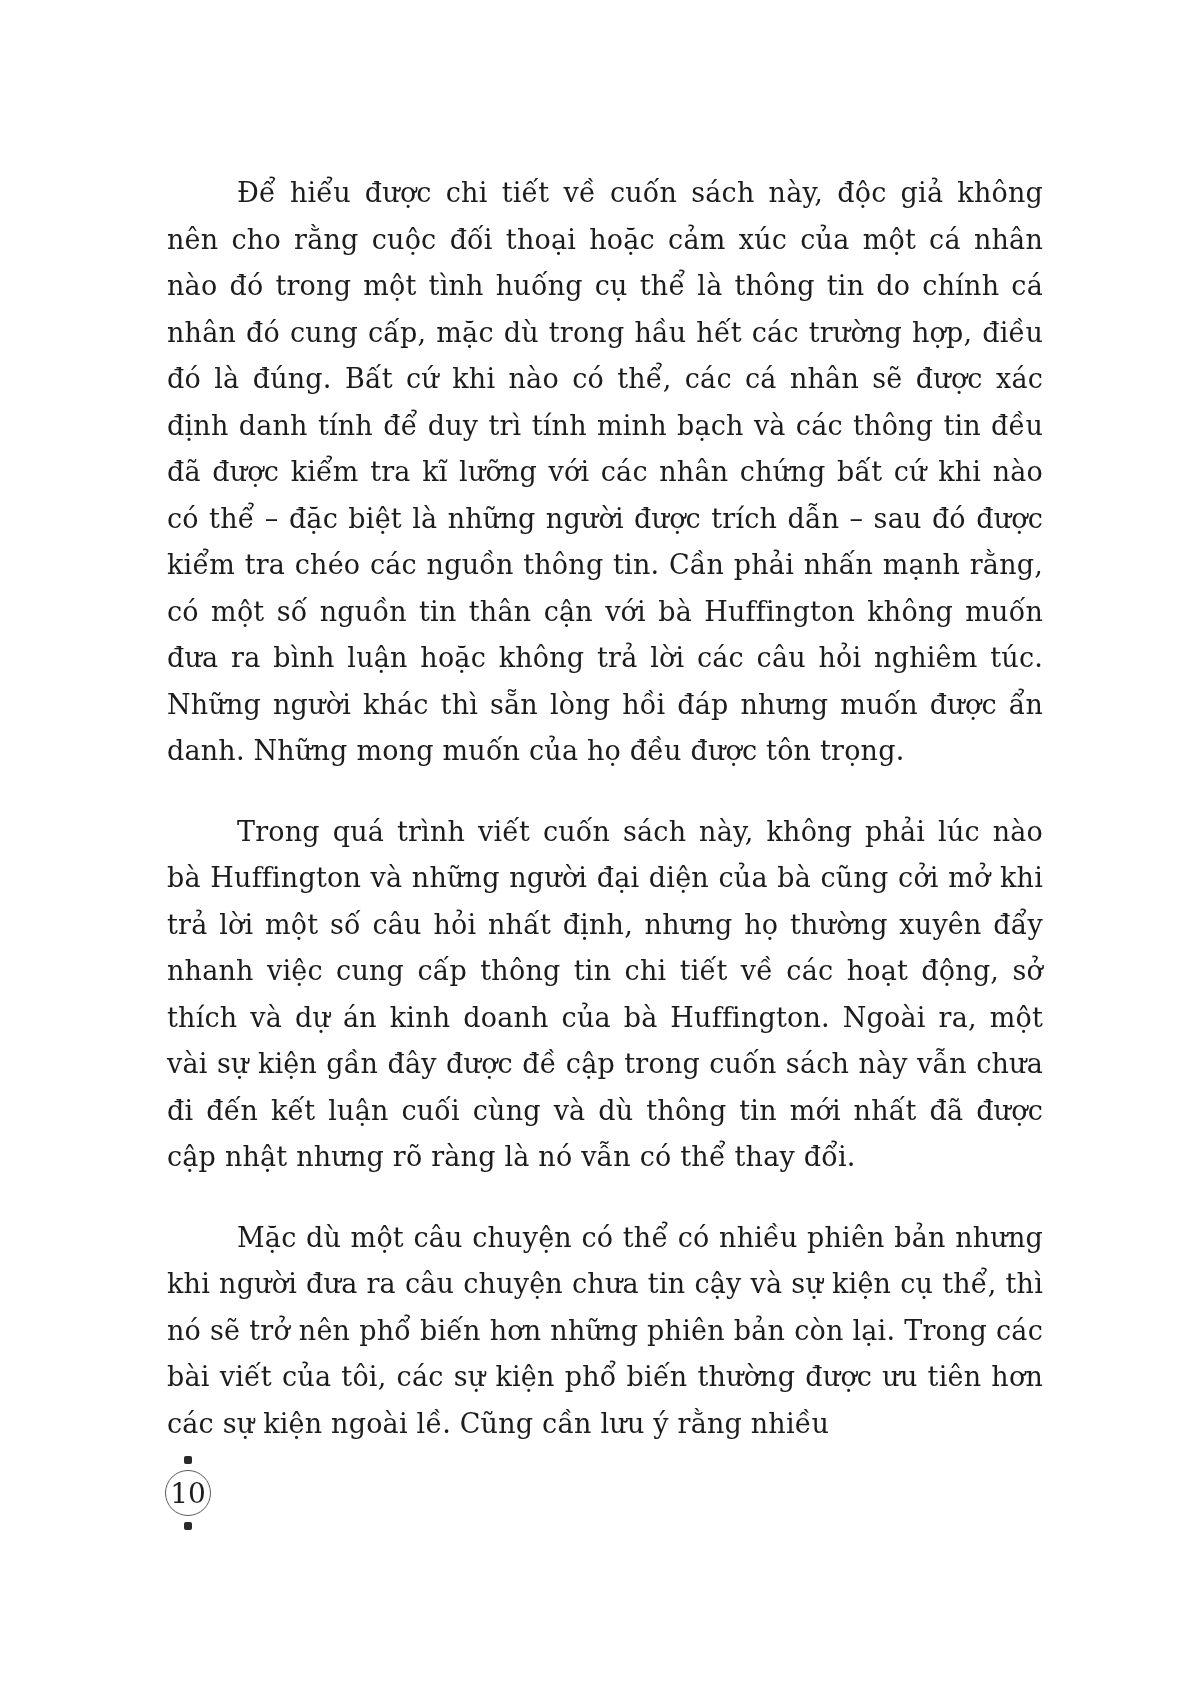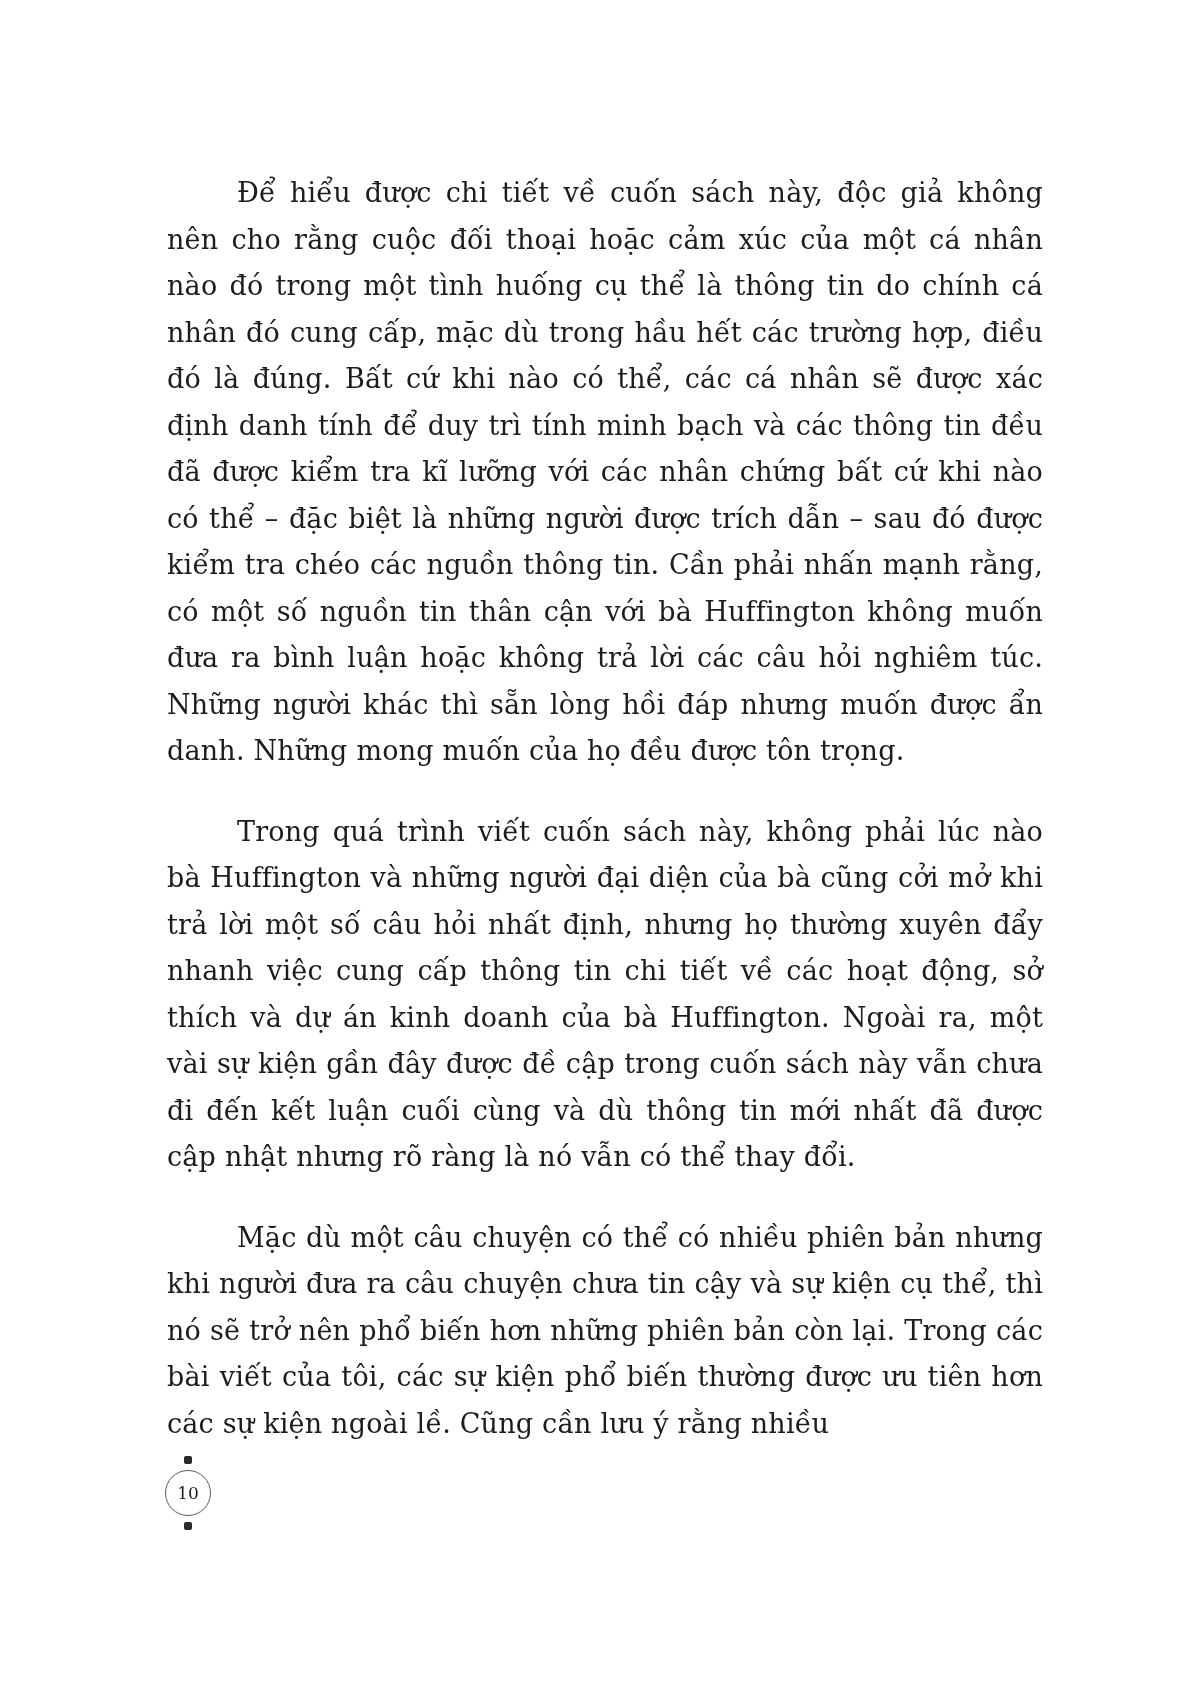--- a/index.html
+++ b/index.html
@@ -52,21 +52,21 @@
     height: 46px;
     border: 1.5px solid #5a5a5a;
     border-radius: 50%;
     display: flex;
     align-items: center;
     justify-content: center;
     margin: 6px 0;
     background: #ffffff;
   }
   .page-number-circle span {
-    font-size: 17px;
+    font-size: 28px;
     color: #1c1c1c;
     font-family: "DejaVu Serif", "Liberation Serif", serif;
   }
 </style>
 </head>
 <body>
 
 <div class="page">
 
   <div class="text-block">

